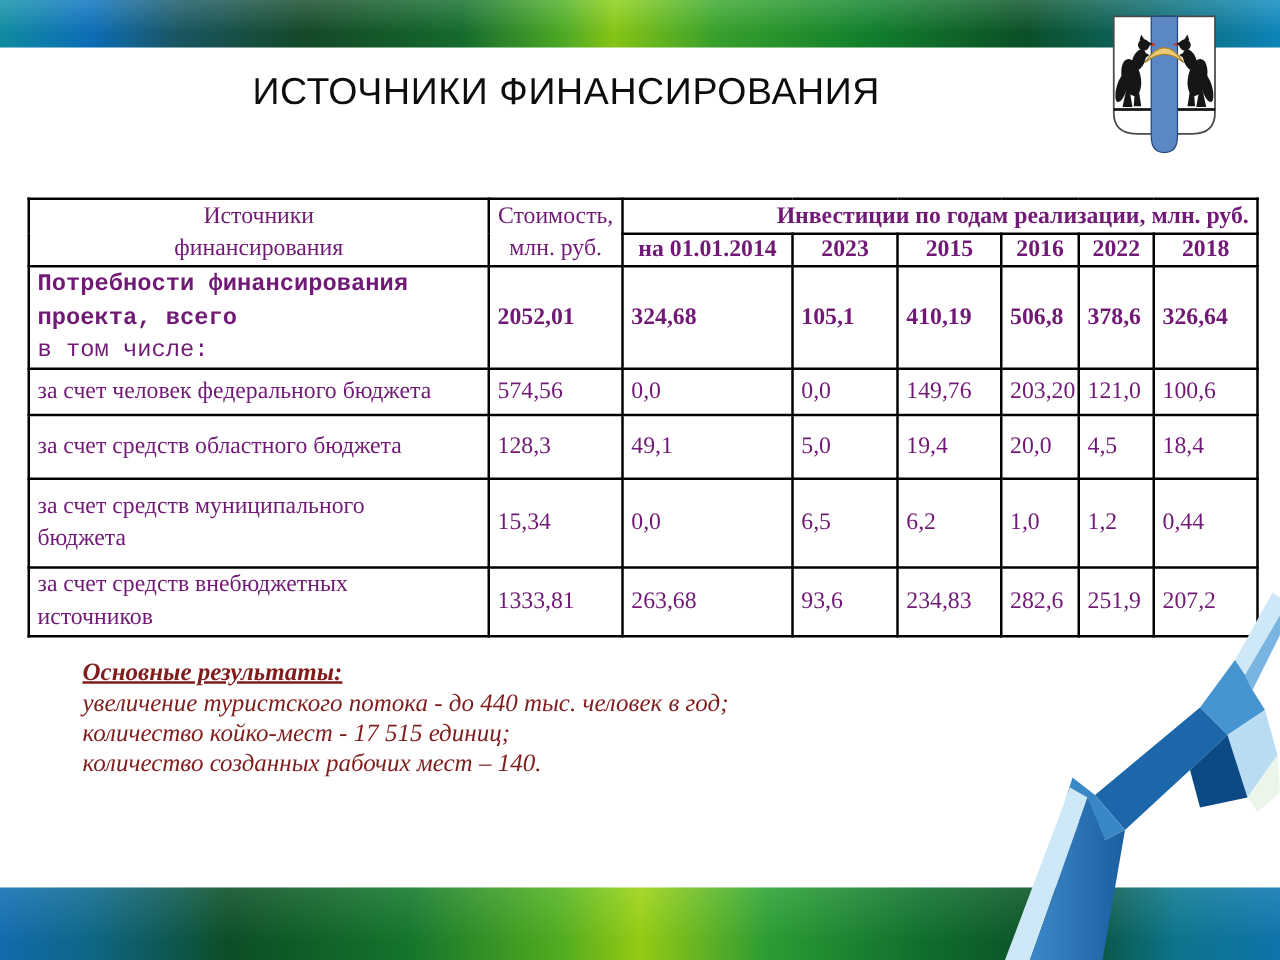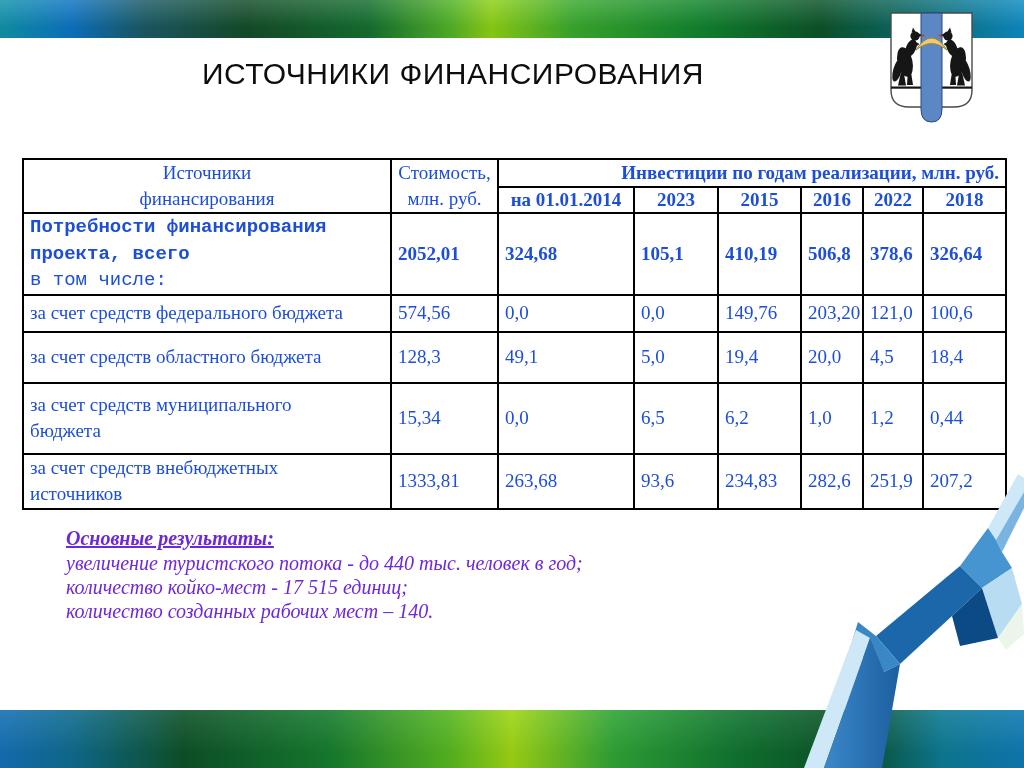--- a/index.html
+++ b/index.html
@@ -23,39 +23,39 @@
   
   .title{position:absolute;left:0;top:57px;width:906px;text-align:center;
     font-family:"Liberation Sans",sans-serif;font-size:30px;font-weight:400;
     letter-spacing:0.5px;color:#0d0d0d;}
 
   
   .emblem{position:absolute;left:888px;top:10px;width:88px;height:118px;}
 
   
   table.fin{position:absolute;left:22px;top:158px;width:983px;
-    border-collapse:collapse;table-layout:fixed;font-size:19px;color:#1d4ed8;}
+    border-collapse:collapse;table-layout:fixed;font-size:19px;color:#701a75;}
   table.fin td{border:2px solid #000;padding:0 6px;overflow:hidden;}
   tr.h-top{height:28px} tr.h-years{height:26px}
   tr.r1{height:81px} tr.r2{height:37px} tr.r3{height:51px}
   tr.r4{height:71px} tr.r5{height:54px}
   .th-src,.th-cost{text-align:center;white-space:pre-line;line-height:26px;vertical-align:middle;}
   .th-inv{text-align:right;font-weight:bold;vertical-align:middle;}
   .th-year{text-align:center;font-weight:bold;vertical-align:middle;}
   td.lbl{line-height:26.5px;vertical-align:middle;padding-left:7px;}
   td.lbl-top{vertical-align:top;padding-top:1px;font-family:Liberation Mono, monospace;}
   td.lbl .b{font-weight:bold;white-space:pre-line;}
   td.lbl .note{display:block;font-weight:normal;}
   td.pre{white-space:pre-line;}
   td.val{text-align:left;vertical-align:middle;}
   .bold{font-weight:bold;}
 
   
   .results{position:absolute;left:66px;top:526px;font-size:20px;line-height:24px;
-    font-style:italic;color:#6d28d9;}
+    font-style:italic;color:#7f1d1d;}
   .results .head{font-weight:bold;text-decoration:underline;margin-bottom:1px;}
 
   
   .swoosh{position:absolute;left:0;top:0;width:1024px;height:768px;pointer-events:none;}
 </style>
 </head>
 <body>
 
 <div class="top-bar"></div>
 <div class="bottom-bar"></div>
@@ -117,21 +117,21 @@
     </td>
     <td class="val bold">2052,01</td>
     <td class="val bold">324,68</td>
     <td class="val bold">105,1</td>
     <td class="val bold">410,19</td>
     <td class="val bold">506,8</td>
     <td class="val bold">378,6</td>
     <td class="val bold">326,64</td>
   </tr>
   <tr class="r2">
-    <td class="lbl">за счет средств федерального бюджета</td>
+    <td class="lbl">за счет человек федерального бюджета</td>
     <td class="val">574,56</td>
     <td class="val">0,0</td>
     <td class="val">0,0</td>
     <td class="val">149,76</td>
     <td class="val">203,20</td>
     <td class="val">121,0</td>
     <td class="val">100,6</td>
   </tr>
   <tr class="r3">
     <td class="lbl">за счет средств  областного бюджета</td>

